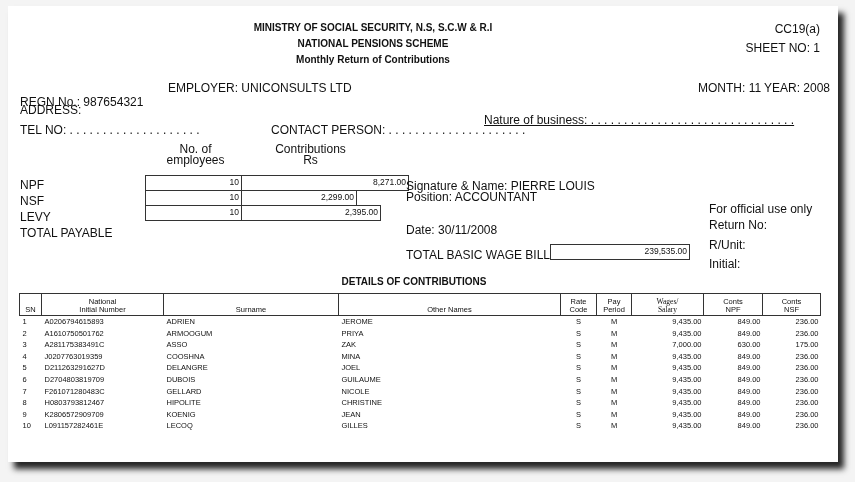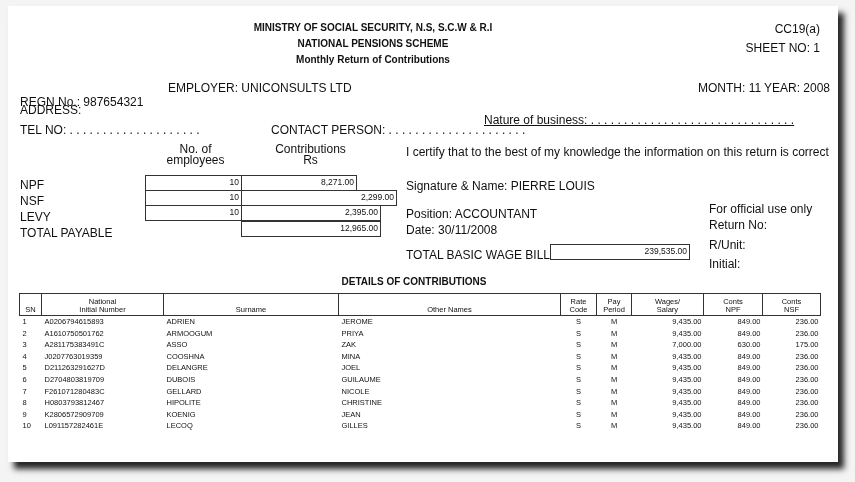--- a/index.html
+++ b/index.html
@@ -60,30 +60,28 @@
     <div>No. of</div>
     <div>employees</div>
   </div>
 
   <div class="abs t" style="top:172px; left:12px;">NPF</div>
   <div class="abs t" style="top:188px; left:12px;">NSF</div>
   <div class="abs t" style="top:204px; left:12px;">LEVY</div>
   <div class="abs t" style="top:220px; left:12px;">TOTAL PAYABLE</div>
 
   <div class="box" style="left:137px; top:169px; width:97px; height:16px;">10</div>
-  <div class="box" style="left:233px; top:169px; width:116px; height:16px;">8,271.00</div>
+  <div class="box" style="left:233px; top:169px; width:168px; height:16px;">8,271.00</div>
   <div class="box" style="left:137px; top:184px; width:97px; height:16px;">10</div>
-  <div class="box" style="left:233px; top:184px; width:156px; height:16px;">2,299.00</div>
+  <div class="box" style="left:233px; top:184px; width:116px; height:16px;">2,299.00</div>
   <div class="box" style="left:137px; top:199px; width:97px; height:16px;">10</div>
   <div class="box" style="left:233px; top:199px; width:140px; height:16px;">2,395.00</div>
-  <div class="box" style="left:233px; top:215px; width:140px; height:16px;">12,965.00</div>
-
-  <div class="abs t" style="top:139px; left:398px;">I certify that to the best of my knowledge the information on this return is correct</div>
+
   <div class="abs t" style="top:173px; left:398px;">Signature &amp; Name: PIERRE LOUIS</div>
-  <div class="abs t" style="top:201px; left:398px;">Position: ACCOUNTANT</div>
+  <div class="abs t" style="top:184px; left:398px;">Position: ACCOUNTANT</div>
   <div class="abs t" style="top:217px; left:398px;">Date: 30/11/2008</div>
   <div class="abs t" style="top:242px; left:398px;">TOTAL BASIC WAGE BILL</div>
   <div class="box" style="left:542px; top:238px; width:140px; height:16px;">239,535.00</div>
 
   <div class="abs t" style="top:196px; left:701px;">For official use only</div>
   <div class="abs t" style="top:212px; left:701px;">Return No:</div>
   <div class="abs t" style="top:232px; left:701px;">R/Unit:</div>
   <div class="abs t" style="top:251px; left:701px;">Initial:</div>
 
   <div class="abs" style="top:270px; left:0; width:812px; text-align:center; font-weight:bold; font-size:10px;">DETAILS OF CONTRIBUTIONS</div>
@@ -99,21 +97,21 @@
         <th style="width:175px;"><span>Surname</span></th>
         <th style="width:222px;"><span>Other Names</span></th>
         <th style="width:36px;">
             <div>Rate</div>
             <div>Code</div>
           </th>
         <th style="width:35px;">
             <div>Pay</div>
             <div>Period</div>
           </th>
-        <th style="width:72px;">
+        <th style="width:72px;font-family:Liberation Serif, serif;">
             <div>Wages/</div>
             <div>Salary</div>
           </th>
         <th style="width:59px;">
             <div>Conts</div>
             <div>NPF</div>
           </th>
         <th style="width:58px;">
             <div>Conts</div>
             <div>NSF</div>

